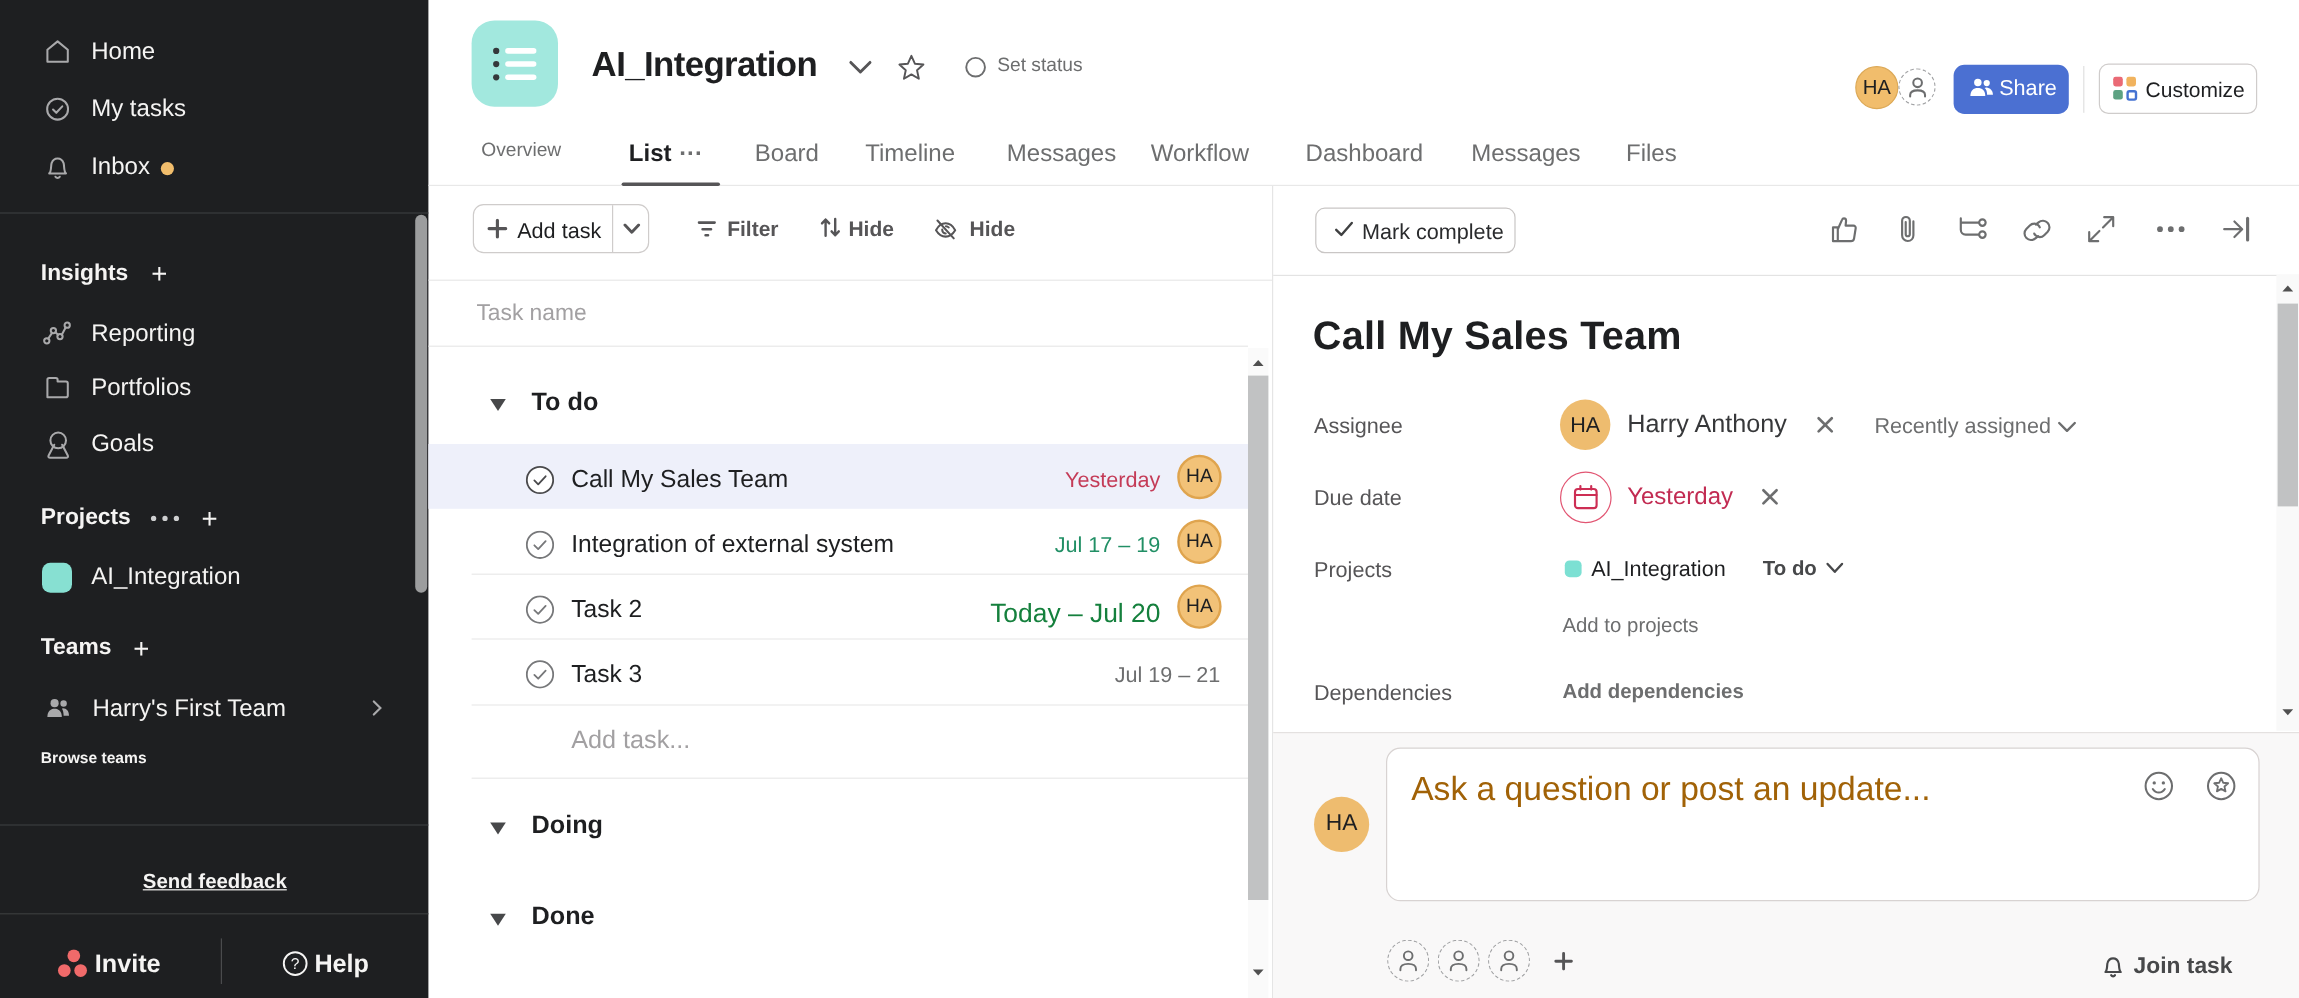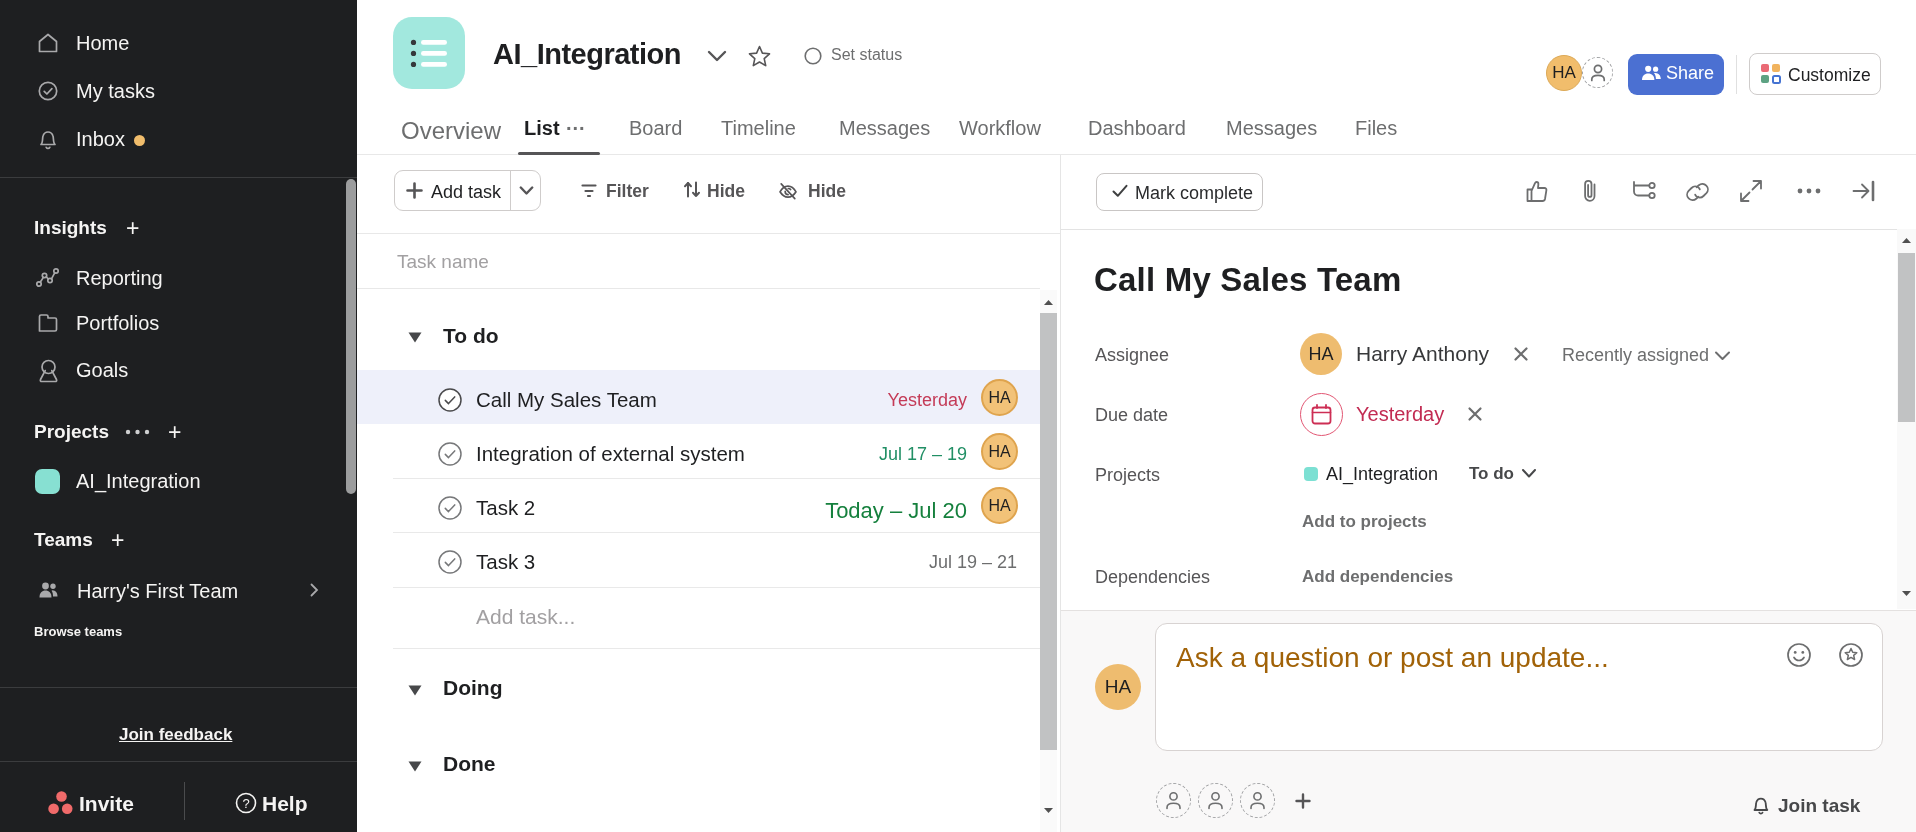--- a/index.html
+++ b/index.html
@@ -91,21 +91,21 @@
 <svg class="a" style="left:306px;top:582px;" width="16" height="16" viewBox="0 0 16 16">
     <path d="M5.5 2.5 L11 8 L5.5 13.5" fill="none" stroke="#a9a9ab" stroke-width="1.8" stroke-linecap="round"></path>
   </svg>
 <div class="a" style="left:34px;top:624px;color:#f5f4f3;font-size:13px;font-weight:700;">Browse teams</div>
 
 
 <div class="a" style="left:346px;top:179px;width:10px;height:315px;border-radius:5px;background:#9c9d9e;"></div>
 
 
 <div class="a" style="left:0;top:687px;width:357px;height:1px;background:#3b3c3e;"></div>
-<div class="a" style="left:119px;top:725px;color:#f5f4f3;font-size:17px;font-weight:700;text-decoration:underline;">Join feedback</div>
+<div class="a" style="left:119px;top:725px;color:#f5f4f3;font-size:17px;font-weight:700;text-decoration:underline;">Send feedback</div>
 <div class="a" style="left:0;top:761px;width:357px;height:1px;background:#3b3c3e;"></div>
 <svg class="a" style="left:48px;top:791px;" width="27" height="24" viewBox="0 0 27 24">
     <g fill="#f06a6a">
       <circle cx="13.5" cy="5.5" r="5.3"></circle>
       <circle cx="5.6" cy="17.8" r="5.3"></circle>
       <circle cx="19.2" cy="17.8" r="5.3"></circle>
     </g>
   </svg>
 <div class="a" style="left:79px;top:792px;color:#f5f4f3;font-size:21px;font-weight:700;">Invite</div>
 <div class="a" style="left:184px;top:782px;width:1px;height:38px;background:#4a4b4d;"></div>
@@ -162,21 +162,21 @@
 <div class="a" style="left:1736px;top:55px;width:1px;height:39px;background:#e0e0e0;"></div>
 <div class="a" style="left:1749px;top:53px;width:132px;height:42px;border-radius:8px;border:1px solid #cfcccb;background:#fff;"></div>
 <div class="a" style="left:1761px;top:64px;width:8px;height:8px;border-radius:2px;background:#ea6a75;"></div>
 <div class="a" style="left:1772px;top:64px;width:8px;height:8px;border-radius:2px;background:#f1b35e;"></div>
 <div class="a" style="left:1761px;top:75px;width:8px;height:8px;border-radius:2px;background:#5da283;"></div>
 <div class="a" style="left:1772px;top:75px;width:9px;height:9px;border-radius:2.5px;border:2px solid #4573d2;background:#fff;"></div>
 <div class="a" style="left:1788px;top:65px;font-size:17.5px;">Customize</div>
 
 
 <div class="a" style="left:357px;top:154px;width:1559px;height:1px;background:#e8e8e8;"></div>
-<div class="a gray" style="left:401px;top:117px;font-size:24px;">Overview</div>
+<div class="a gray" style="left:401px;top:117px;font-size:16px;">Overview</div>
 <div class="a" style="left:524px;top:117px;font-size:20px;font-weight:700;color:#1e1f21;">List</div>
 <div class="a gray" style="left:566px;top:112px;font-size:20px;font-weight:700;letter-spacing:1px;">...</div>
 <div class="a" style="left:518px;top:152px;width:82px;height:3px;background:#565557;border-radius:2px;"></div>
 <div class="a gray" style="left:629px;top:117px;font-size:20px;">Board</div>
 <div class="a gray" style="left:721px;top:117px;font-size:20px;">Timeline</div>
 <div class="a gray" style="left:839px;top:117px;font-size:20px;">Messages</div>
 <div class="a gray" style="left:959px;top:117px;font-size:20px;">Workflow</div>
 <div class="a gray" style="left:1088px;top:117px;font-size:20px;">Dashboard</div>
 <div class="a gray" style="left:1226px;top:117px;font-size:20px;">Messages</div>
 <div class="a gray" style="left:1355px;top:117px;font-size:20px;">Files</div>
@@ -355,21 +355,21 @@
     <path d="M2.5 2.5 L13.5 13.5 M13.5 2.5 L2.5 13.5" stroke="#6d6e6f" stroke-width="2.2" stroke-linecap="round"></path>
   </svg>
 
 <div class="a" style="left:1095px;top:465px;font-size:18px;color:#565557;">Projects</div>
 <div class="a" style="left:1304px;top:467px;width:14px;height:14px;border-radius:4px;background:#7ce0d3;"></div>
 <div class="a" style="left:1326px;top:464px;font-size:18px;">AI_Integration</div>
 <div class="a" style="left:1469px;top:464px;font-size:17px;font-weight:700;color:#47484a;">To do</div>
 <svg class="a" style="left:1521px;top:468px;" width="16" height="11" viewBox="0 0 16 11">
     <path d="M2 2 L8 8.5 L14 2" fill="none" stroke="#47484a" stroke-width="2" stroke-linecap="round" stroke-linejoin="round"></path>
   </svg>
-<div class="a" style="left:1302px;top:512px;font-size:17px;font-weight:700;color:#6d6e6f;">Add to projects</div>
+<div class="a" style="left:1302px;top:512px;font-size:17px;font-weight:400;color:#6d6e6f;">Add to projects</div>
 
 <div class="a" style="left:1095px;top:567px;font-size:18px;color:#565557;">Dependencies</div>
 <div class="a" style="left:1302px;top:567px;font-size:17px;font-weight:700;color:#6d6e6f;">Add dependencies</div>
 
 
 <div class="a" style="left:1061px;top:610px;width:855px;height:222px;background:#f9f8f8;border-top:1px solid #e4e1e0;"></div>
 <div class="a" style="left:1095px;top:664px;width:46px;height:46px;border-radius:50%;background:#eebc6f;color:#1e1f21;font-size:19px;display:flex;align-items:center;justify-content:center;">HA</div>
 <div class="a" style="left:1155px;top:623px;width:728px;height:128px;border-radius:12px;border:1px solid #d8d3d2;background:#fff;"></div>
 <div class="a" style="left:1176px;top:642px;font-size:28px;color:#a16207;">Ask a question or post an update...</div>
 <svg class="a" style="left:1786px;top:642px;" width="26" height="26" viewBox="0 0 26 26">

